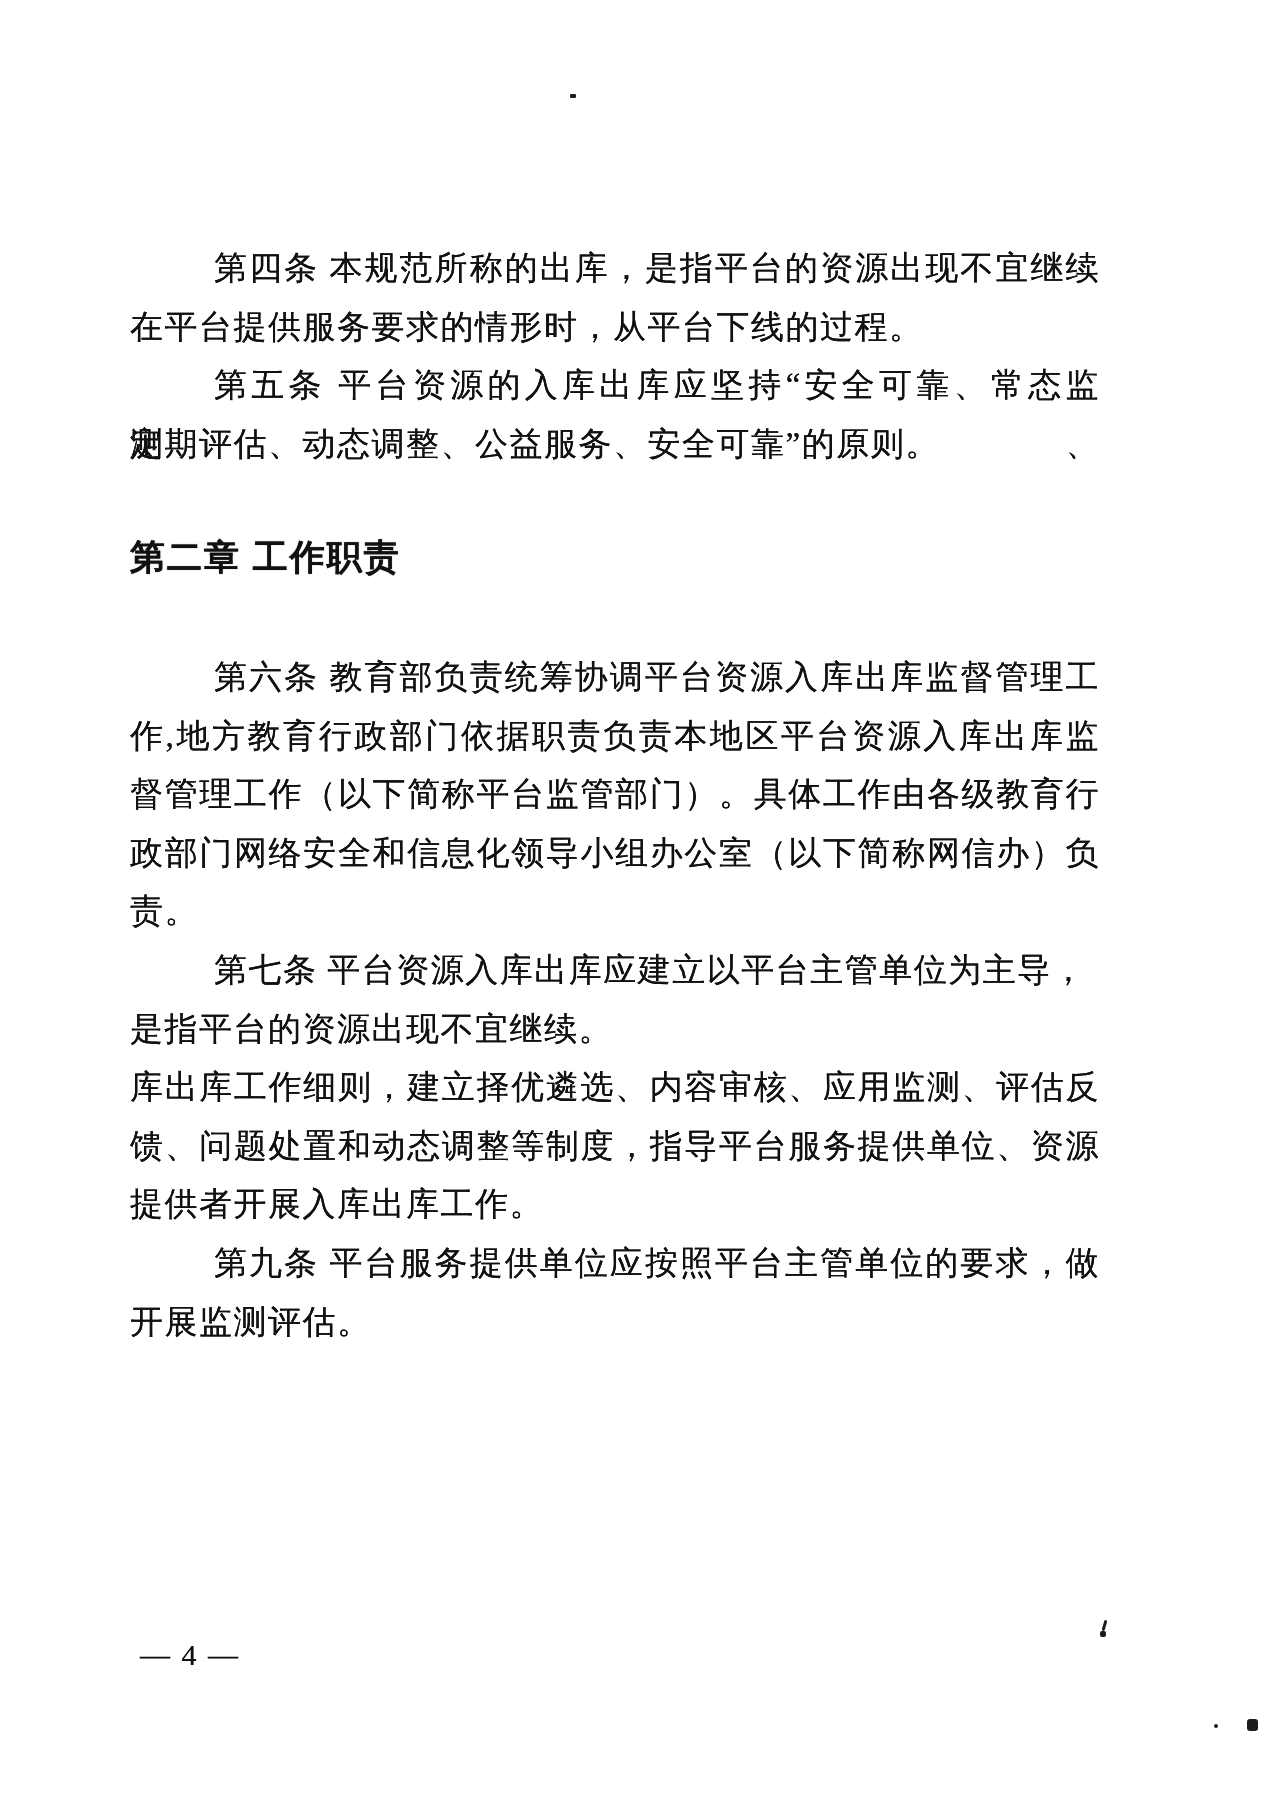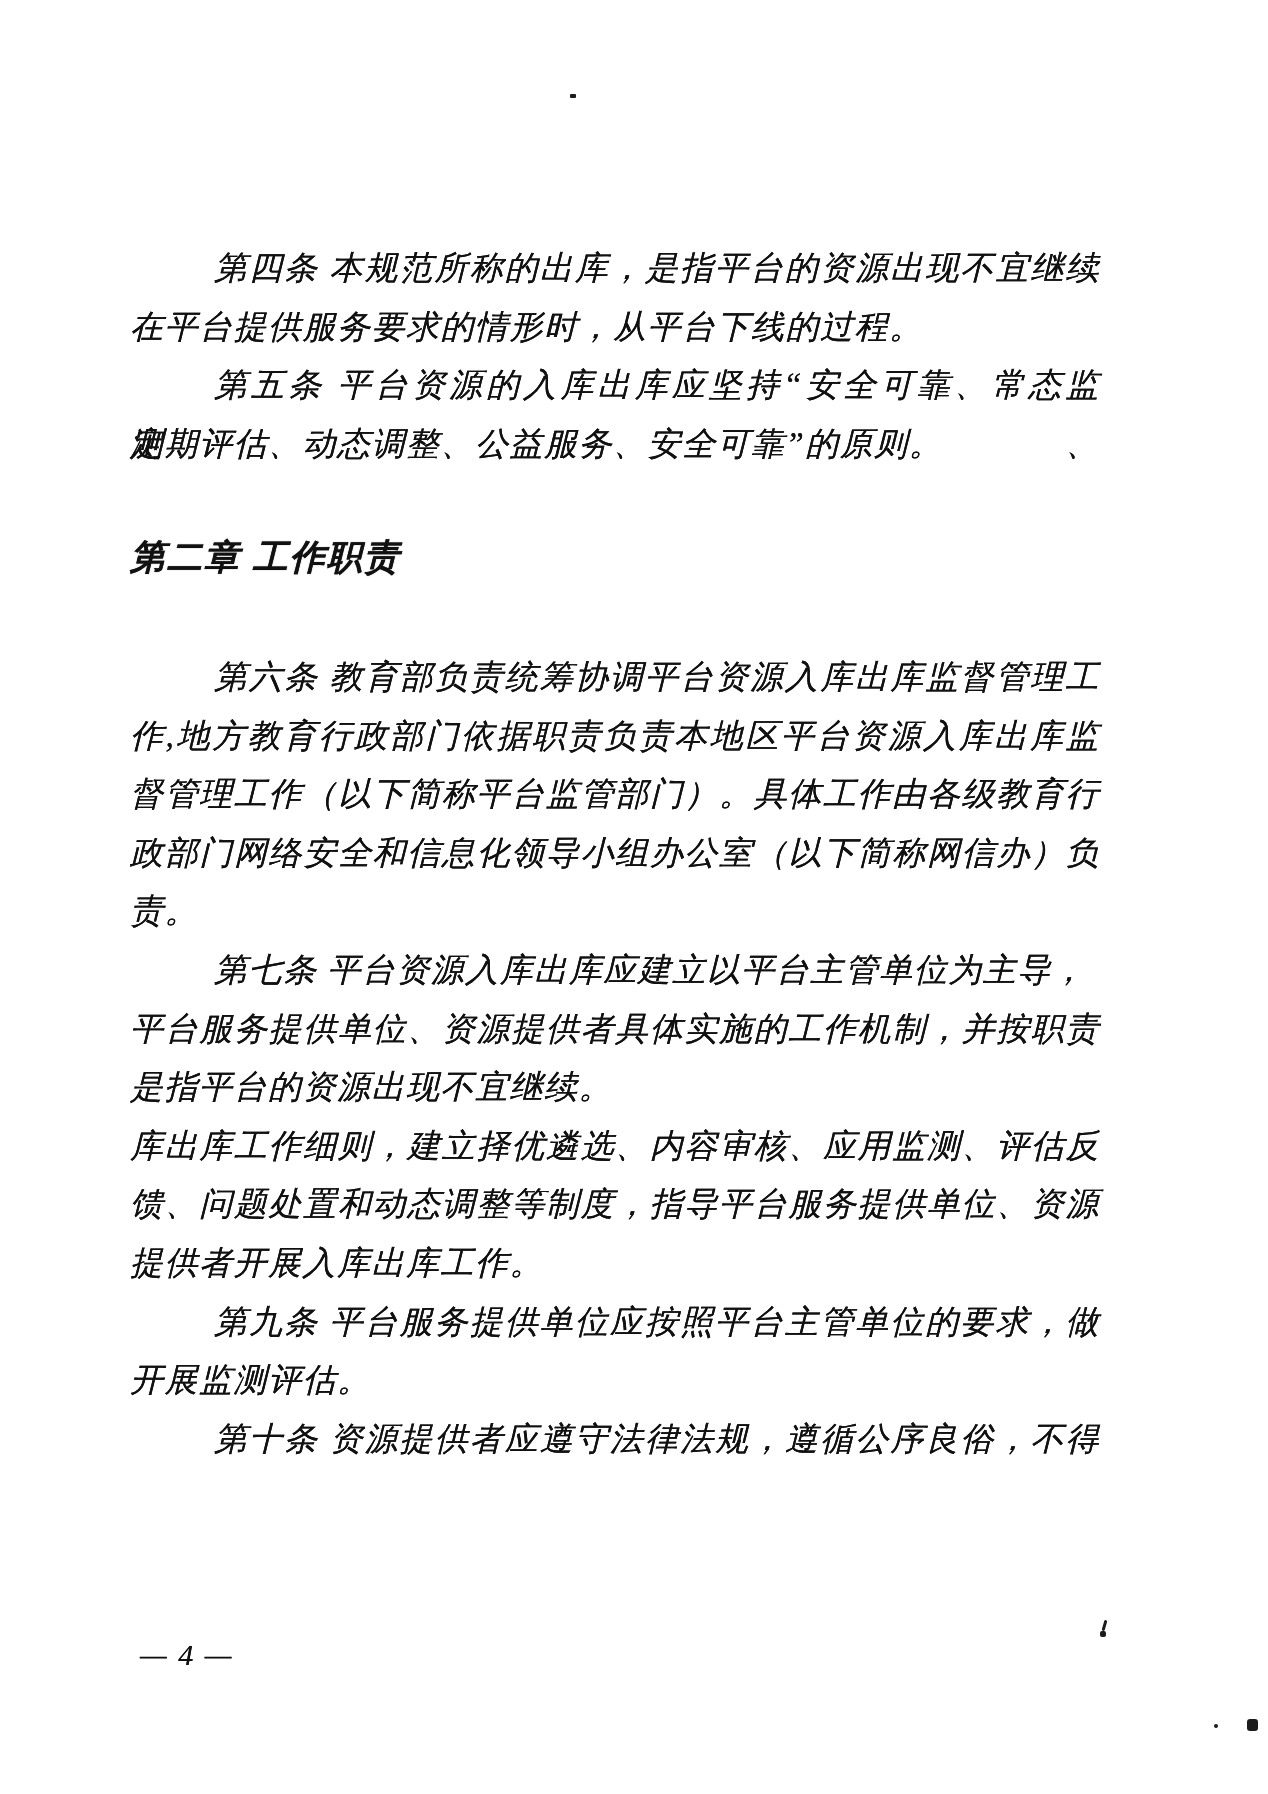--- a/index.html
+++ b/index.html
@@ -15,21 +15,20 @@
     position: relative;
     overflow: hidden;
     font-family: "Liberation Serif", "DejaVu Serif", serif;
     color: var(--ink);
   }
   .page {
     position: absolute;
     inset: 0;
     background: var(--paper);
     overflow: hidden;
-    font-style: italic;
   }
   .text-block {
     position: absolute;
     left: 130px;
     top: 239px;
     width: 970px;
     font-size: 33px;
     letter-spacing: 1.5px;
     text-shadow: 0 0 0.6px currentColor;
   }
@@ -88,28 +87,26 @@
       <div class="text-line">在平台提供服务要求的情形时，从平台下线的过程。</div>
       <div class="text-line indent justify">第五条 平台资源的入库出库应坚持“安全可靠、常态监测、</div>
       <div class="text-line">定期评估、动态调整、公益服务、安全可靠”的原则。</div>
       <div class="chapter-heading">第二章 工作职责</div>
       <div class="text-line indent justify">第六条 教育部负责统筹协调平台资源入库出库监督管理工</div>
       <div class="text-line justify">作,地方教育行政部门依据职责负责本地区平台资源入库出库监</div>
       <div class="text-line justify">督管理工作（以下简称平台监管部门）。具体工作由各级教育行</div>
       <div class="text-line justify">政部门网络安全和信息化领导小组办公室（以下简称网信办）负</div>
       <div class="text-line">责。</div>
       <div class="text-line indent">第七条 平台资源入库出库应建立以平台主管单位为主导，</div>
-      <div class="text-line justify">平台服务提供单位、资源提供者具体实施的工作机制，并按职责</div>
       <div class="text-line">是指平台的资源出现不宜继续。</div>
       <div class="text-line justify">库出库工作细则，建立择优遴选、内容审核、应用监测、评估反</div>
       <div class="text-line justify">馈、问题处置和动态调整等制度，指导平台服务提供单位、资源</div>
       <div class="text-line">提供者开展入库出库工作。</div>
       <div class="text-line indent justify">第九条 平台服务提供单位应按照平台主管单位的要求，做</div>
       <div class="text-line">开展监测评估。</div>
-      <div class="text-line indent justify">第十条 资源提供者应遵守法律法规，遵循公序良俗，不得</div>
     </div>
 
   <div class="page-number">— 4 —</div>
 
   <div class="speck speck-dash"></div>
   <div class="speck speck-tick"></div>
   <div class="speck speck-dot-a"></div>
   <div class="speck speck-dot-b"></div>
   <div class="speck speck-blob"></div>
 

